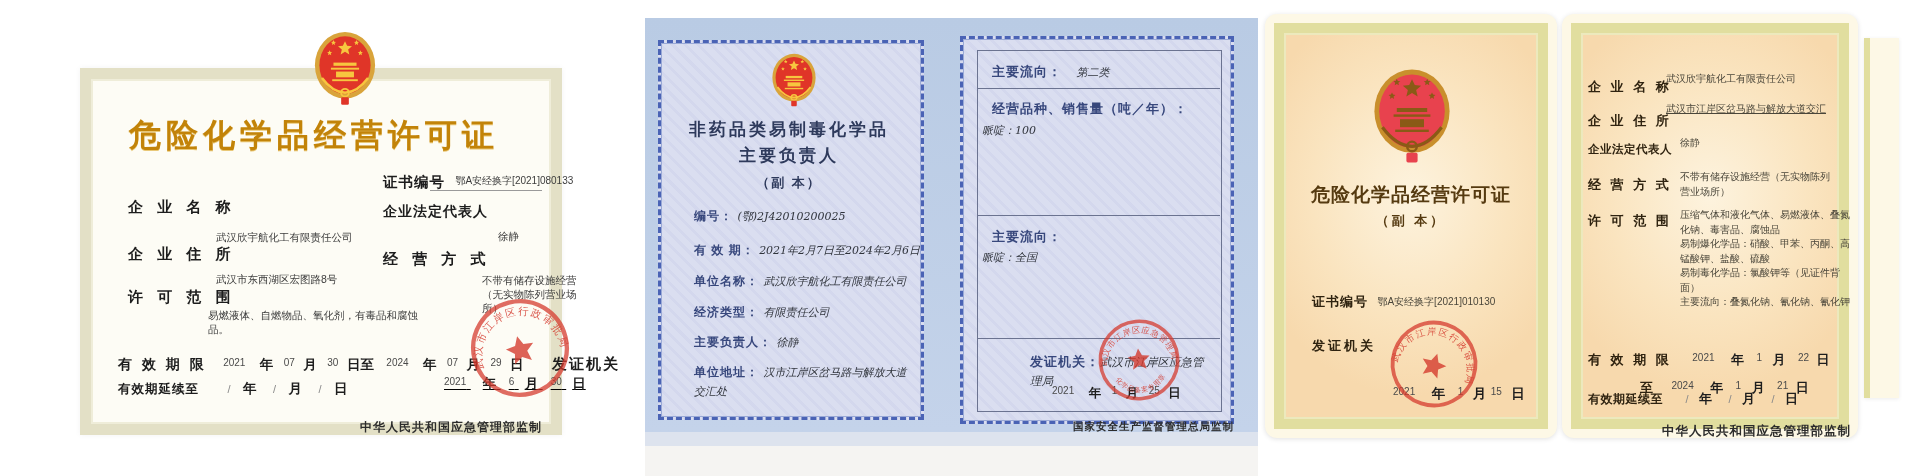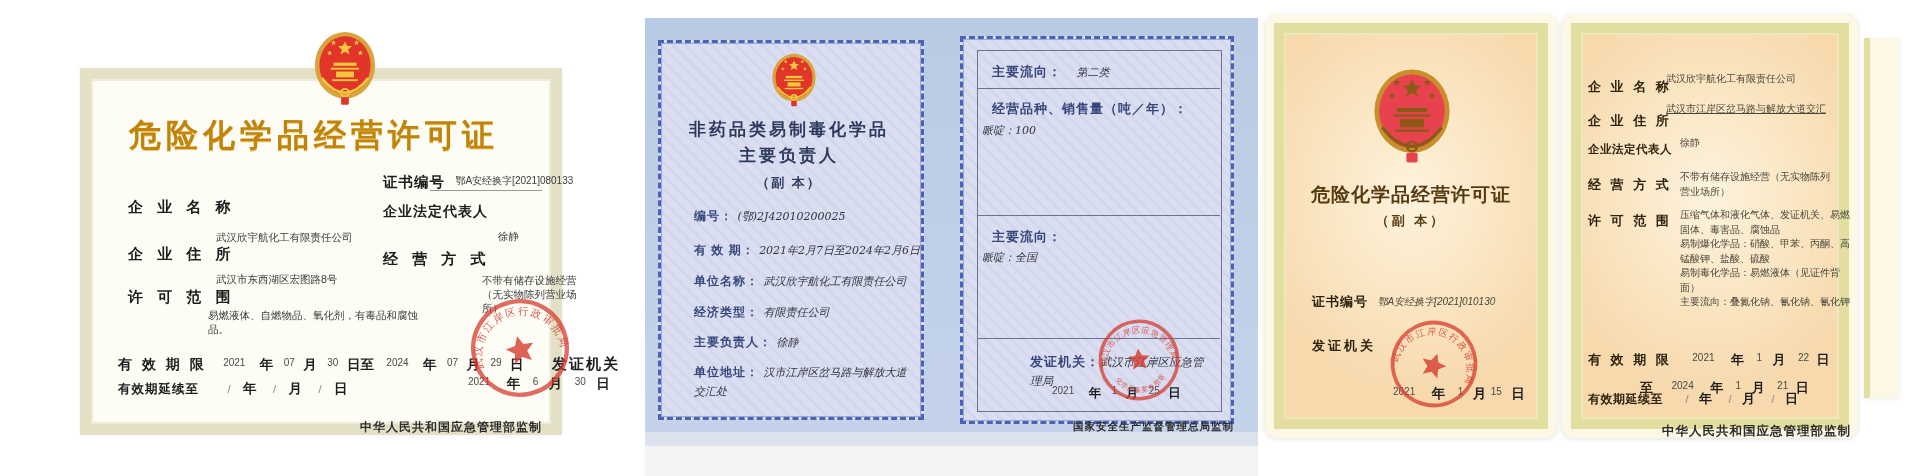--- a/index.html
+++ b/index.html
@@ -119,21 +119,21 @@
   <div class="abs" style="left:118px;top:379px;white-space:nowrap;">
     <span class="lblL" style="font-size:12.5px;letter-spacing:1px;">有效期延续至</span>
     <span class="slash" style="margin-left:24px;">/</span>
     <span class="unit" style="margin-left:8px;">年</span>
     <span class="slash" style="margin-left:12px;">/</span>
     <span class="unit" style="margin-left:8px;">月</span>
     <span class="slash" style="margin-left:12px;">/</span>
     <span class="unit" style="margin-left:8px;">日</span>
   </div>
 
-  <div class="abs" style="left:468px;top:374px;white-space:nowrap;">
+  <div class="abs" style="left:444px;top:374px;white-space:nowrap;text-decoration:underline;">
     <span class="num">2021</span>
     <span class="unit" style="margin-left:12px;">年</span>
     <span class="num" style="margin-left:8px;">6</span>
     <span class="unit" style="margin-left:6px;">月</span>
     <span class="num" style="margin-left:8px;">30</span>
     <span class="unit" style="margin-left:6px;">日</span>
   </div>
 
   <div class="abs seal" style="left:468px;top:296px;width:104px;height:104px;transform:rotate(-14deg);">
     <svg viewBox="0 0 120 120" width="100%" height="100%">
@@ -270,21 +270,21 @@
       <circle cx="50" cy="98" r="6" fill="none" stroke="#8a5a16" stroke-width="3"></circle>
       <rect x="43" y="106" width="14" height="12" rx="2" fill="#E8424E"></rect>
     </svg>
   </div>
 
   <div class="abs cd-title" style="left:1283px;top:182px;width:256px;font-size:19px;">危险化学品经营许可证</div>
   <div class="abs cd-title" style="left:1283px;top:212px;width:256px;font-size:13px;letter-spacing:3px;">（副 本）</div>
 
   <div class="abs" style="left:1312px;top:292px;white-space:nowrap;">
     <span class="cd-lbl" style="letter-spacing:1px;">证书编号</span>
-    <span class="cd-val" style="position:relative;top:-1px;margin-left:5px;font-style:italic;">鄂A安经换字[2021]010130</span>
+    <span class="cd-val" style="position:relative;top:-1px;margin-left:5px;">鄂A安经换字[2021]010130</span>
   </div>
 
   <div class="abs cd-lbl" style="left:1312px;top:337px;">发证机关</div>
 
   <div class="abs" style="left:1393px;top:384px;white-space:nowrap;">
     <span class="num">2021</span>
     <span class="unit" style="margin-left:12px;">年</span>
     <span class="num" style="margin-left:8px;">1</span>
     <span class="unit" style="margin-left:5px;">月</span>
     <span class="num" style="margin-left:0;">15</span>
@@ -315,23 +315,23 @@
   <div class="abs cd-val" style="left:1666px;top:102px;width:190px;text-decoration:underline;">武汉市江岸区岔马路与解放大道交汇</div>
 
   <div class="abs cd-lbl2" style="left:1588px;top:142px;">企业法定代表人</div>
   <div class="abs cd-val" style="left:1680px;top:136px;">徐静</div>
 
   <div class="abs cd-lbl" style="left:1588px;top:176px;">经 营 方 式</div>
   <div class="abs cd-val" style="left:1680px;top:170px;width:150px;">不带有储存设施经营（无实物陈列营业场所）</div>
 
   <div class="abs cd-lbl" style="left:1588px;top:212px;">许 可 范 围</div>
   <div class="abs" style="left:1680px;top:208px;width:178px;">
-    <div class="cd-val">压缩气体和液化气体、发证机关、易燃固体、毒害品、腐蚀品</div>
+    <div class="cd-val">压缩气体和液化气体、易燃液体、叠氮化钠、毒害品、腐蚀品</div>
     <div class="cd-val">易制爆化学品：硝酸、甲苯、丙酮、高锰酸钾、盐酸、硫酸</div>
-    <div class="cd-val">易制毒化学品：易燃液体（见证件背面）</div>
+    <div class="cd-val">易制毒化学品：氯酸钾等（见证件背面）</div>
     <div class="cd-val">主要流向：叠氮化钠、氰化钠、氰化钾</div>
   </div>
 
   <div class="abs" style="left:1588px;top:350px;white-space:nowrap;">
     <span class="cd-lbl">有 效 期 限</span>
     <span class="num" style="margin-left:16px;">2021</span>
     <span class="unit" style="margin-left:12px;font-size:13px;">年</span>
     <span class="num" style="margin-left:8px;">1</span>
     <span class="unit" style="margin-left:6px;font-size:13px;">月</span>
     <span class="num" style="margin-left:8px;">22</span>

